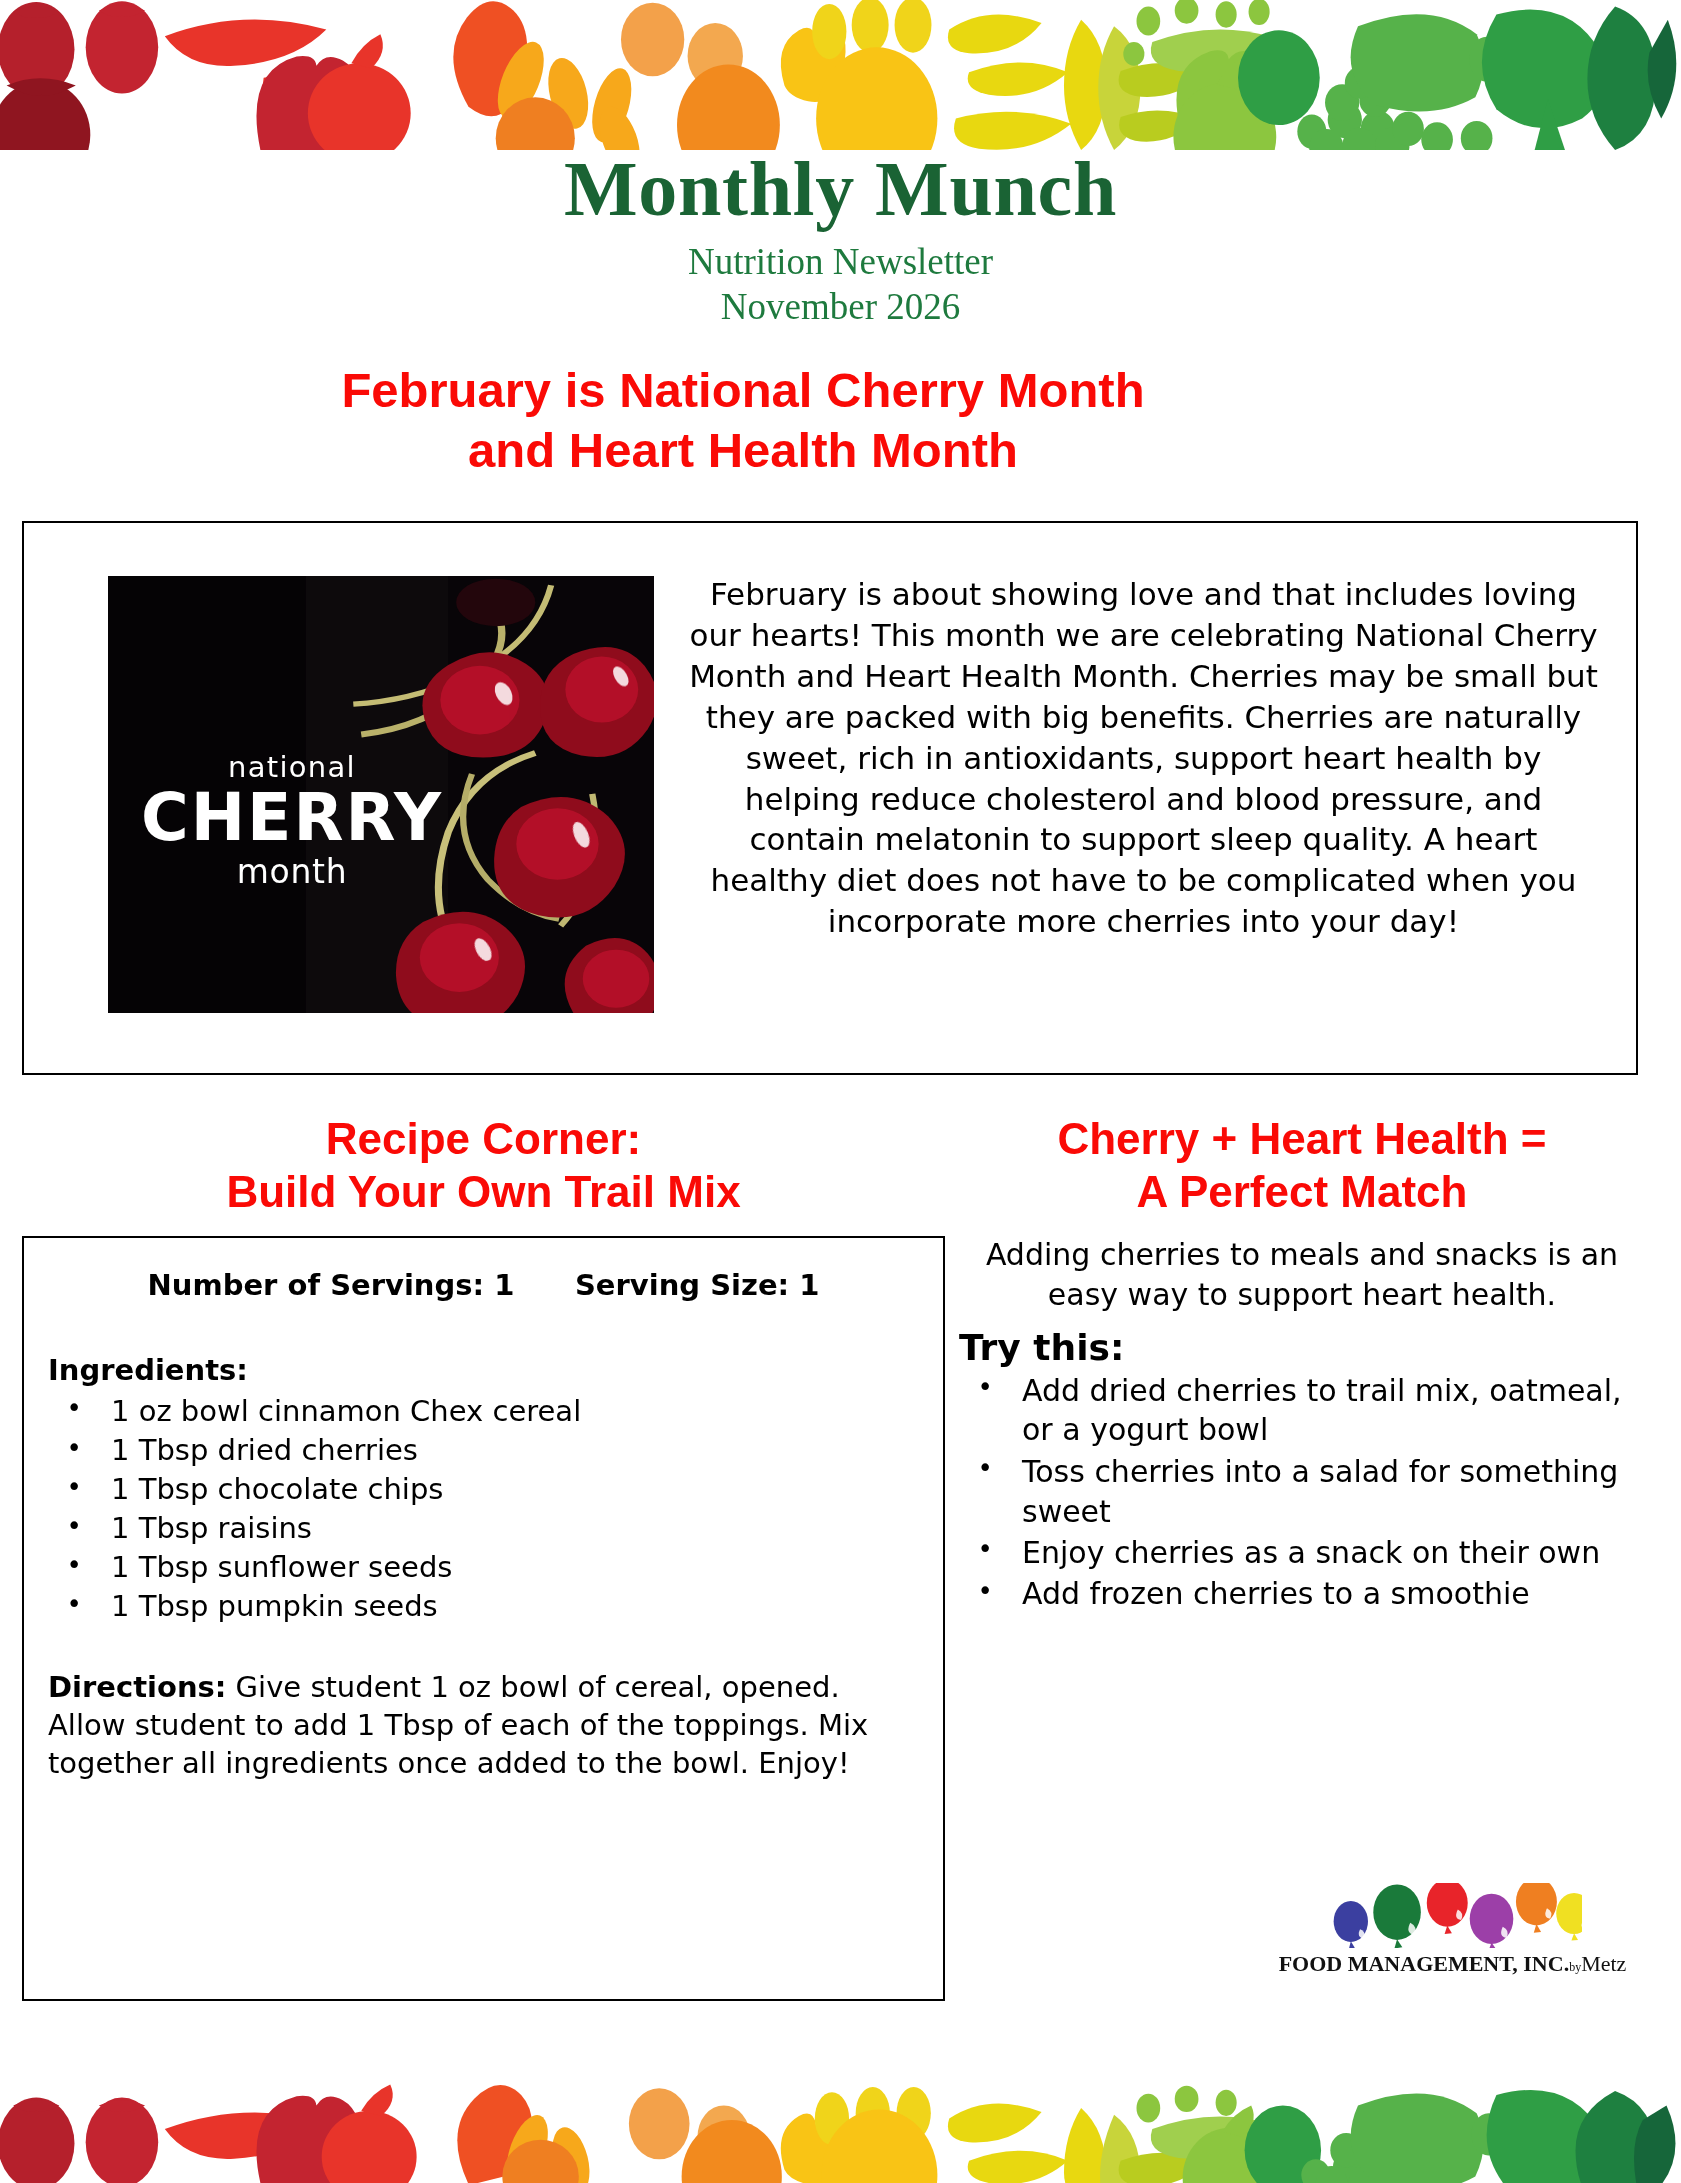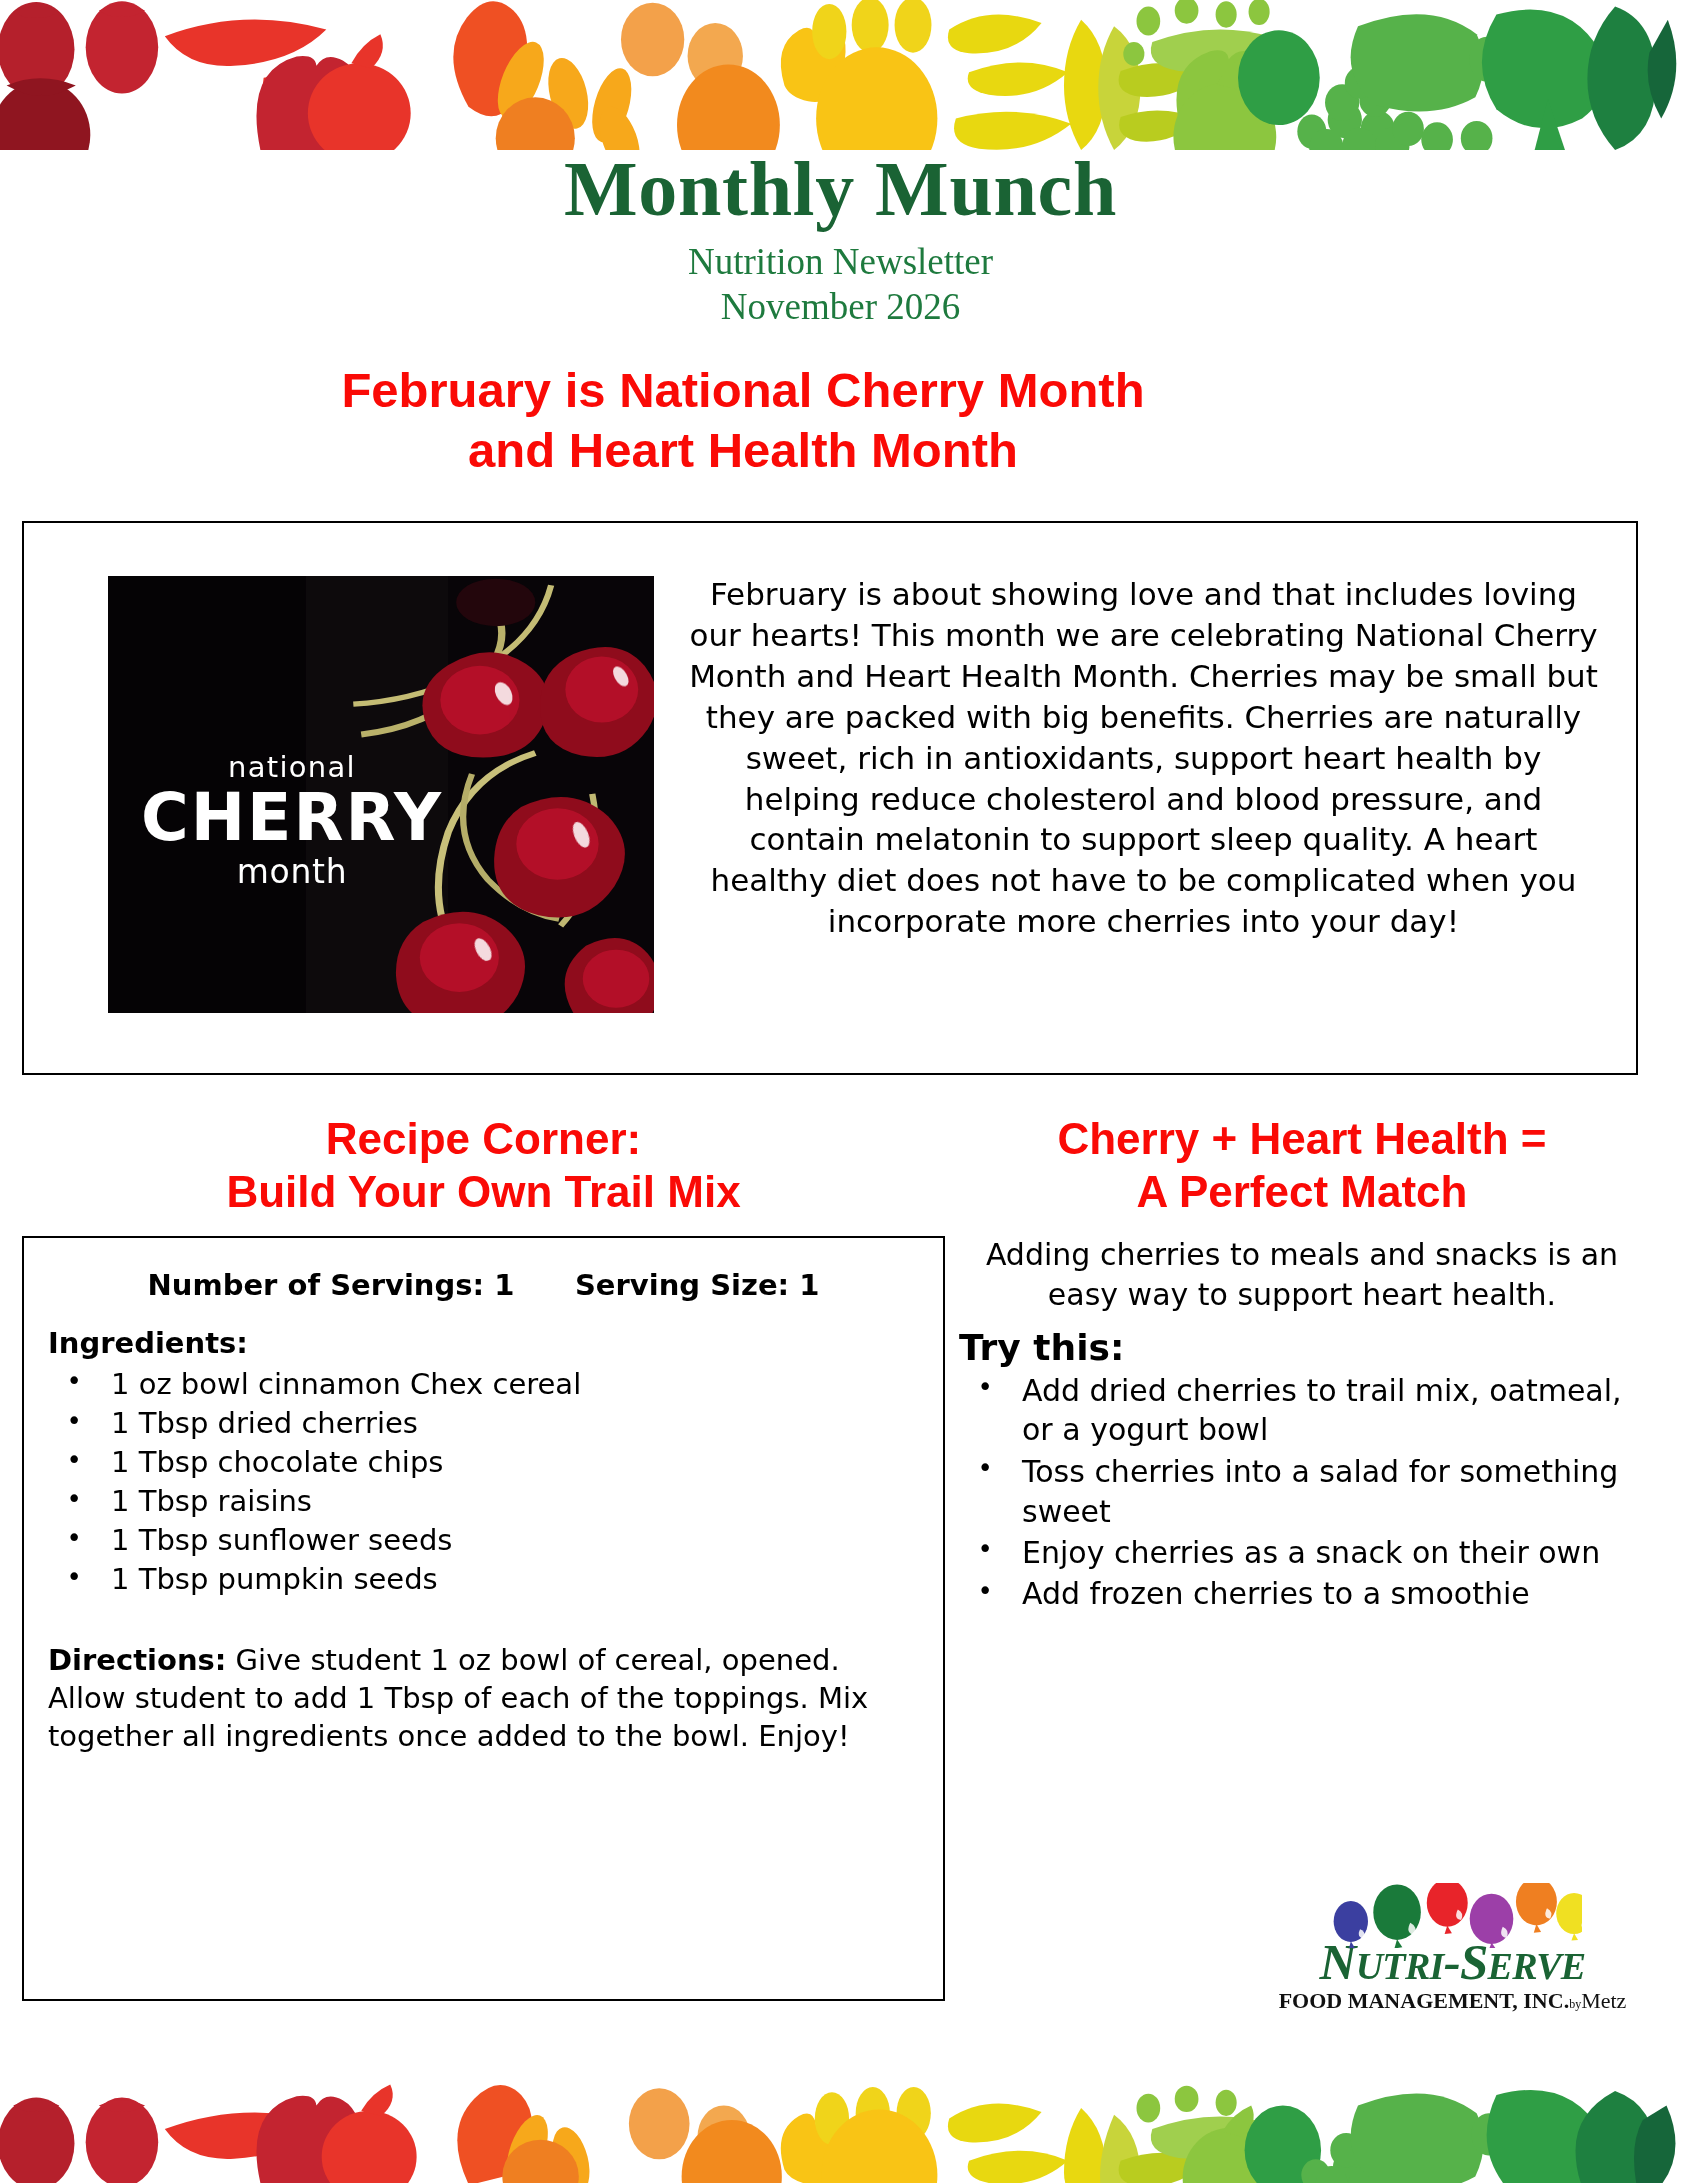--- a/index.html
+++ b/index.html
@@ -144,21 +144,21 @@
     font-size: 29px;
     line-height: 1.32;
     color: #000000;
   }
   .servings-line {
     text-align: center;
     font-weight: bold;
     font-size: 29px;
     white-space: pre;
   }
-  .ingredients-title { font-weight: bold; margin-top: 20px; }
+  .ingredients-title { font-weight: bold; margin-top: 47px; }
   ul.plain { list-style: none; margin: 2.6px 0 0 0; padding: 0; }
   ul.plain li {
     position: relative;
     padding-left: 63px;
     line-height: 1.35;
   }
   ul.plain li .bullet {
     position: absolute;
     left: 18.5px;
     top: -1.3px;
@@ -418,21 +418,20 @@
       <g fill="#ffffff" opacity="0.85">
         <path d="M44 70 q10 4 6 14 q-12 -2 -6 -14z"></path>
         <path d="M120 60 q12 6 6 18 q-14 -2 -6 -18z"></path>
         <path d="M192 40 q10 5 5 16 q-12 -2 -5 -16z"></path>
         <path d="M260 66 q11 5 6 17 q-13 -2 -6 -17z"></path>
         <path d="M327 38 q10 5 5 16 q-12 -2 -5 -16z"></path>
         <path d="M382 56 q9 5 4 14 q-11 -2 -4 -14z"></path>
       </g>
     </svg>
   </div>
-  <div class="logo-name"><span>N</span><span class="sm">UTRI</span><span>-</span><span>S</span><span class="sm">ERVE</span></div>
   <div class="logo-sub"><span>FOOD MANAGEMENT, INC.</span><span class="by">by</span><span class="metz">Metz</span></div>
 </div>
 
 <div class="produce-border bottom">
   <svg viewBox="0 0 2550 210" preserveAspectRatio="none">
     <ellipse cx="55" cy="150" rx="58" ry="70" fill="#b5202c"></ellipse>
     <path d="M20 92 q35 -16 70 0 q-20 12 -35 8 q-15 5 -35 -8z" fill="#b5202c"></path>
     <ellipse cx="185" cy="148" rx="55" ry="68" fill="#c32430"></ellipse>
     <path d="M150 92 q35 -16 70 0 q-20 12 -35 8 q-15 5 -35 -8z" fill="#c32430"></path>
     <path d="M250 128 q120 -45 245 -10 q-50 50 -140 55 q-70 4 -105 -45z" fill="#e8342a"></path>

